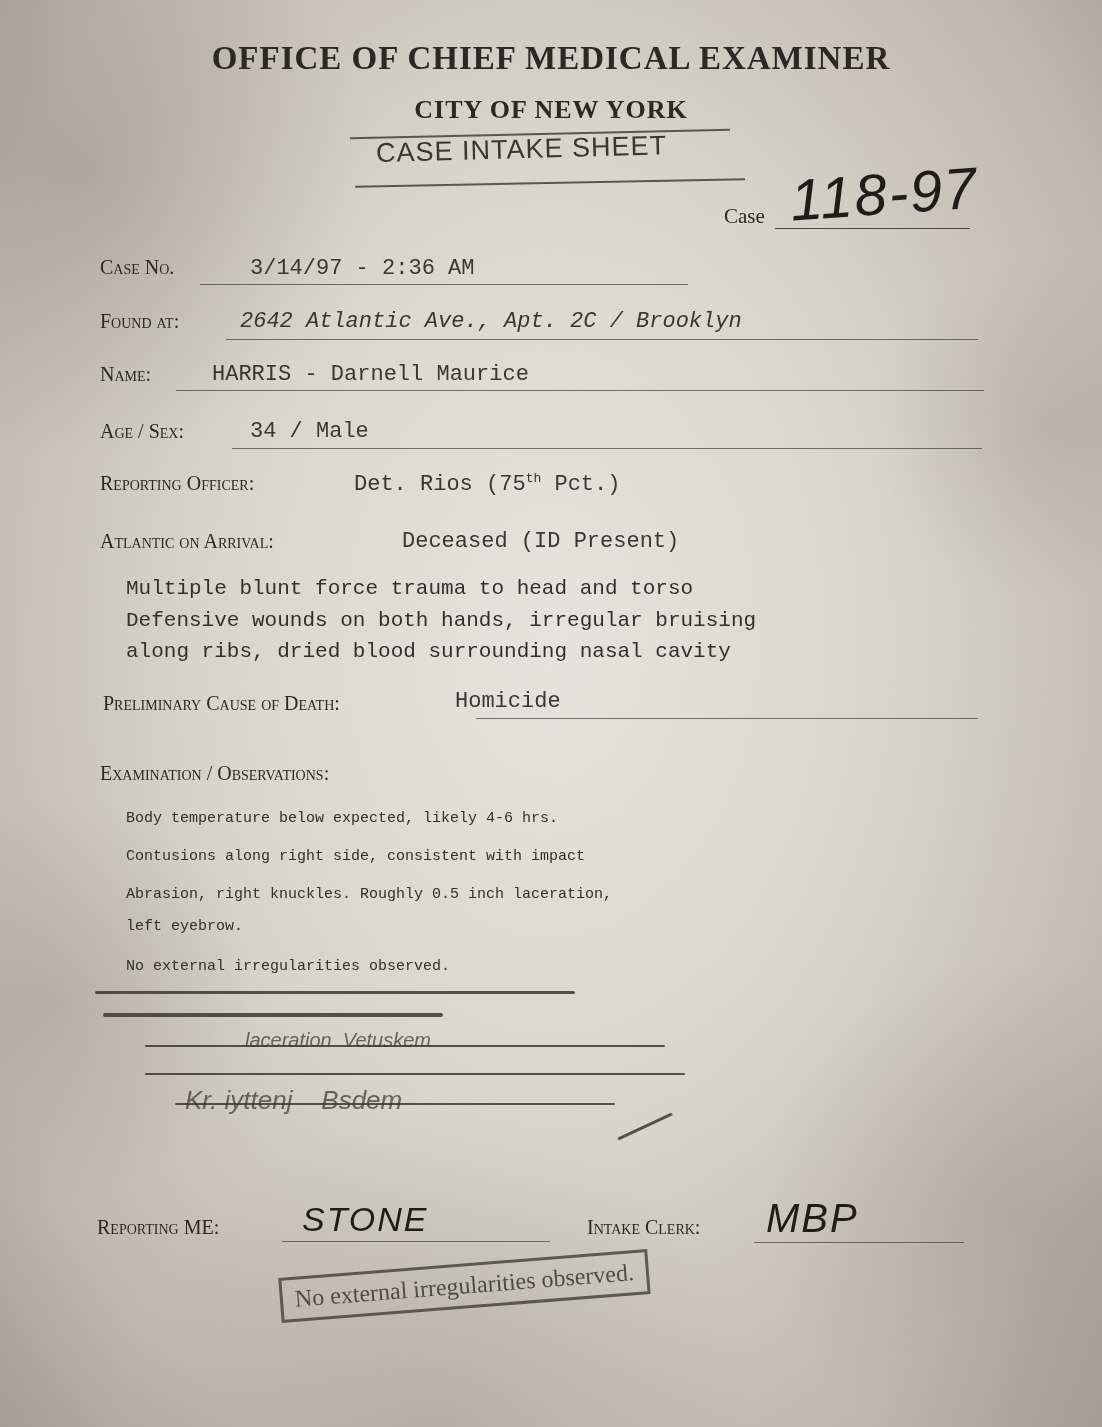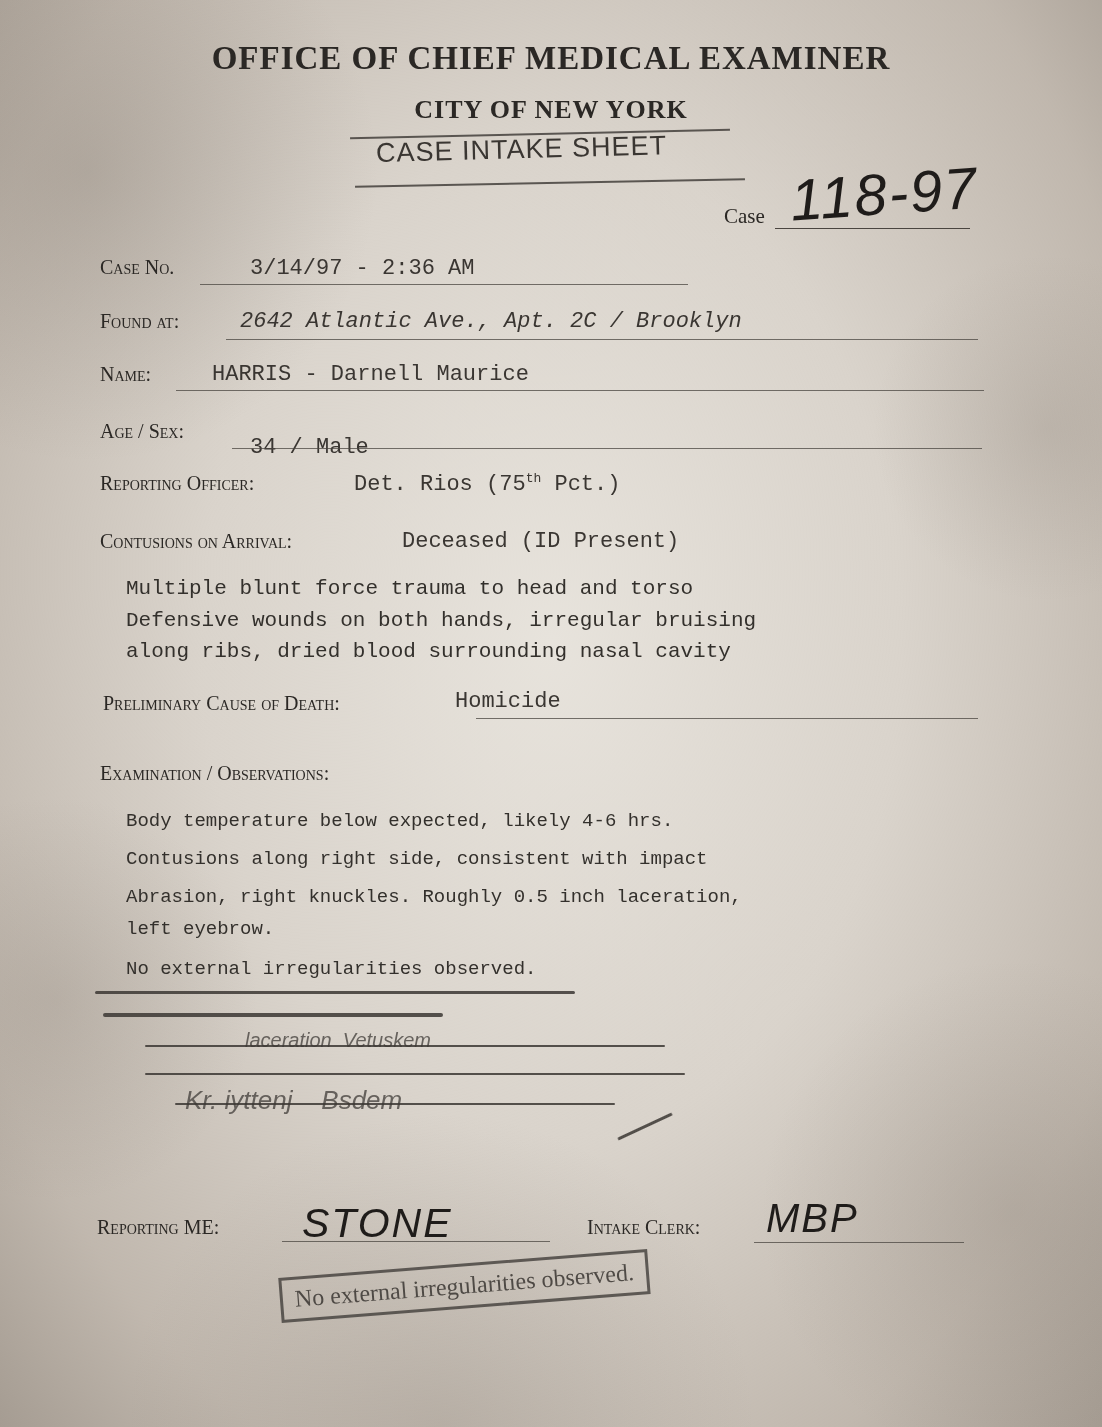--- a/index.html
+++ b/index.html
@@ -45,21 +45,21 @@
   .label { font-size: 20px; font-variant: small-caps; color: #2b2825; }
   .value { font-size: 22px; color: #3a3632; }
   .uline { height: 1px; background: #4a4540; opacity: .75; }
 
   .para { font-size: 21px; line-height: 31.5px; color: #33302c; }
 
   .strike-block { left: 95px; top: 985px; width: 600px; height: 160px; }
   .scrib { position: absolute; height: 3px; background: #3c3834; border-radius: 2px; opacity: .85; filter: blur(0.6px); }
   .scrib-text { position: absolute; font-size: 20px; color: #4a4642; font-style: italic; filter: blur(0.7px); opacity: .8; }
 
-  .sig { font-size: 41px; color: #1f1c1a; font-style: italic; letter-spacing: 2px; }
+  .sig { font-size: 34px; color: #1f1c1a; font-style: italic; letter-spacing: 2px; }
 
   .stamp {
     left: 280px; top: 1278px;
     border: 3px solid #4a4642; padding: 6px 12px;
     font-size: 24px; color: #3a3632;
     transform: rotate(-4.5deg); transform-origin: left center;
     opacity: .85;
   }
 </style>
 </head>
@@ -83,41 +83,41 @@
 
   <div class="abs label serif" style="left:100px; top:310px;">Found at:</div>
   <div class="abs value mono" style="left:240px; top:309px;font-style:italic;">2642 Atlantic Ave., Apt. 2C / Brooklyn</div>
   <div class="abs uline" style="left:226px; top:339px; width:752px;"></div>
 
   <div class="abs label serif" style="left:100px; top:363px;">Name:</div>
   <div class="abs value mono" style="left:212px; top:362px;">HARRIS - Darnell Maurice</div>
   <div class="abs uline" style="left:176px; top:390px; width:808px;"></div>
 
   <div class="abs label serif" style="left:100px; top:420px;">Age / Sex:</div>
-  <div class="abs value mono" style="left:250px; top:419px;margin-top:16px;">34 / Male</div>
+  <div class="abs value mono" style="left:250px; top:419px;">34 / Male</div>
   <div class="abs uline" style="left:232px; top:448px; width:750px;"></div>
 
   <div class="abs label serif" style="left:100px; top:472px;">Reporting Officer:</div>
   <div class="abs value mono" style="left:342px; top:471px;margin-left:12px;"><span>Det. Rios (75</span><sup style="font-size:13px;">th</sup><span> Pct.)</span></div>
 
-  <div class="abs label serif" style="left:100px; top:530px;">Contusions on Arrival:</div>
+  <div class="abs label serif" style="left:100px; top:530px;">Atlantic on Arrival:</div>
   <div class="abs value mono" style="left:402px; top:529px;">Deceased (ID Present)</div>
 
   <div class="abs para mono" style="left:126px; top:573px;">
     <div>Multiple blunt force trauma to head and torso</div>
     <div>Defensive wounds on both hands, irregular bruising</div>
     <div>along ribs, dried blood surrounding nasal cavity</div>
   </div>
 
   <div class="abs label serif" style="left:103px; top:692px;">Preliminary Cause of Death:</div>
   <div class="abs value mono" style="left:455px; top:689px;">Homicide</div>
   <div class="abs uline" style="left:476px; top:718px; width:502px;"></div>
 
   <div class="abs label serif" style="left:100px; top:762px;">Examination / Observations:</div>
-  <div class="abs mono" style="left:126px; top:810px; font-size:19px; color:#33302c;">
+  <div class="abs mono" style="left:126px; top:810px; font-size:15px; color:#33302c;">
     <div style="height:38px;">Body temperature below expected, likely 4-6 hrs.</div>
     <div style="height:38px;">Contusions along right side, consistent with impact</div>
     <div style="height:32px;">Abrasion, right knuckles. Roughly 0.5 inch laceration,</div>
     <div style="height:40px;">left eyebrow.</div>
     <div style="height:32px;">No external irregularities observed.</div>
   </div>
 
   <div class="abs strike-block">
     <div class="scrib" style="left:0; top:6px; width:480px;"></div>
     <div class="scrib" style="left:8px; top:28px; width:340px; height:4px;"></div>

